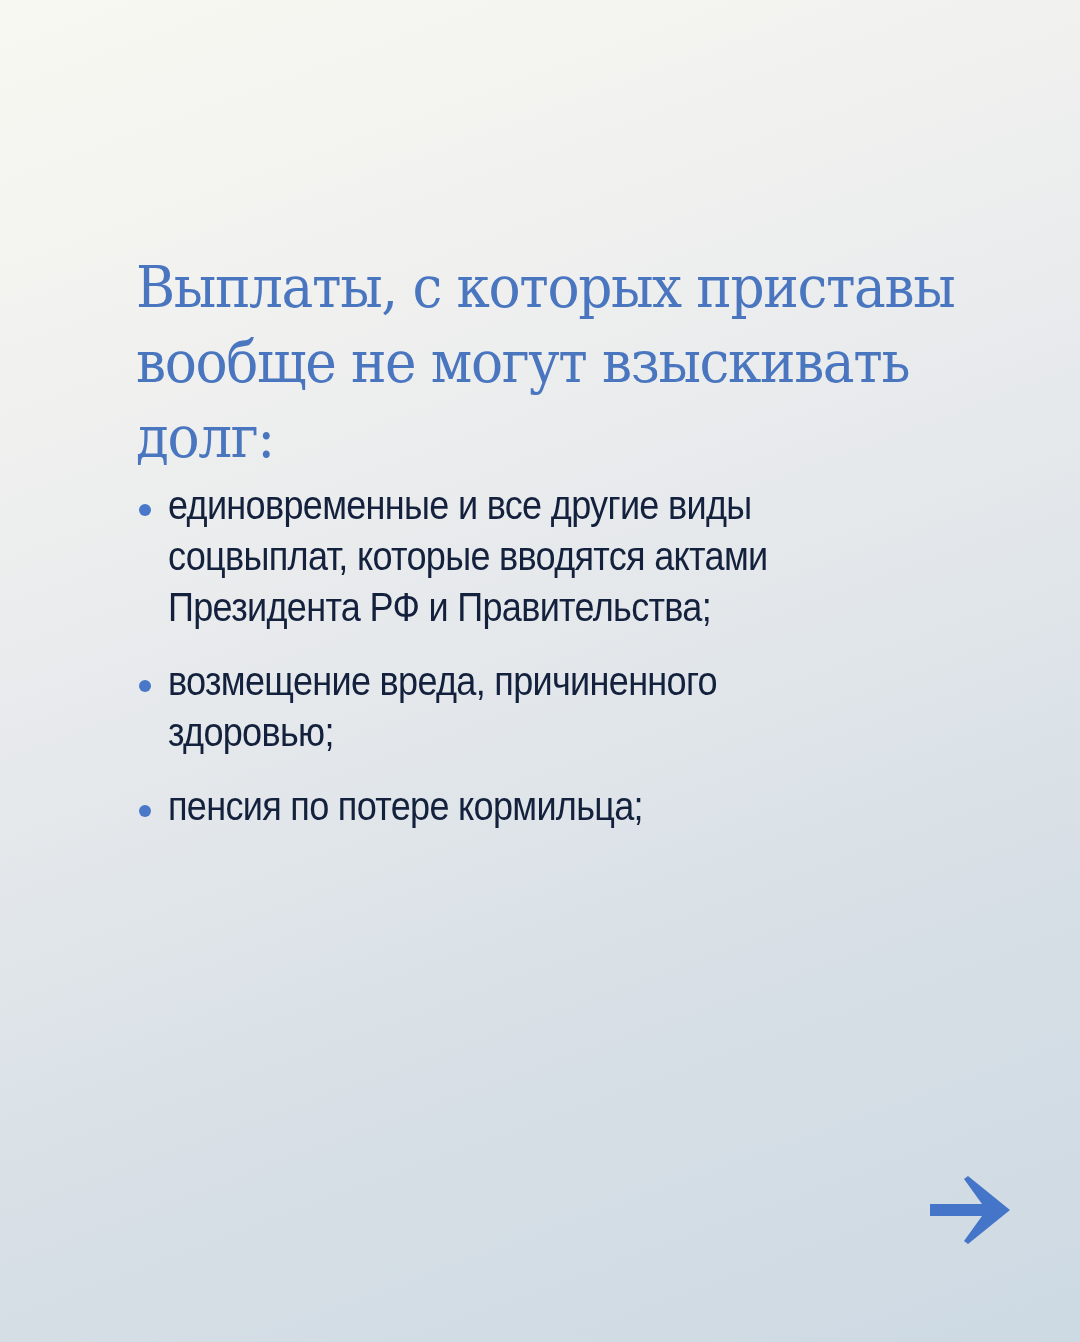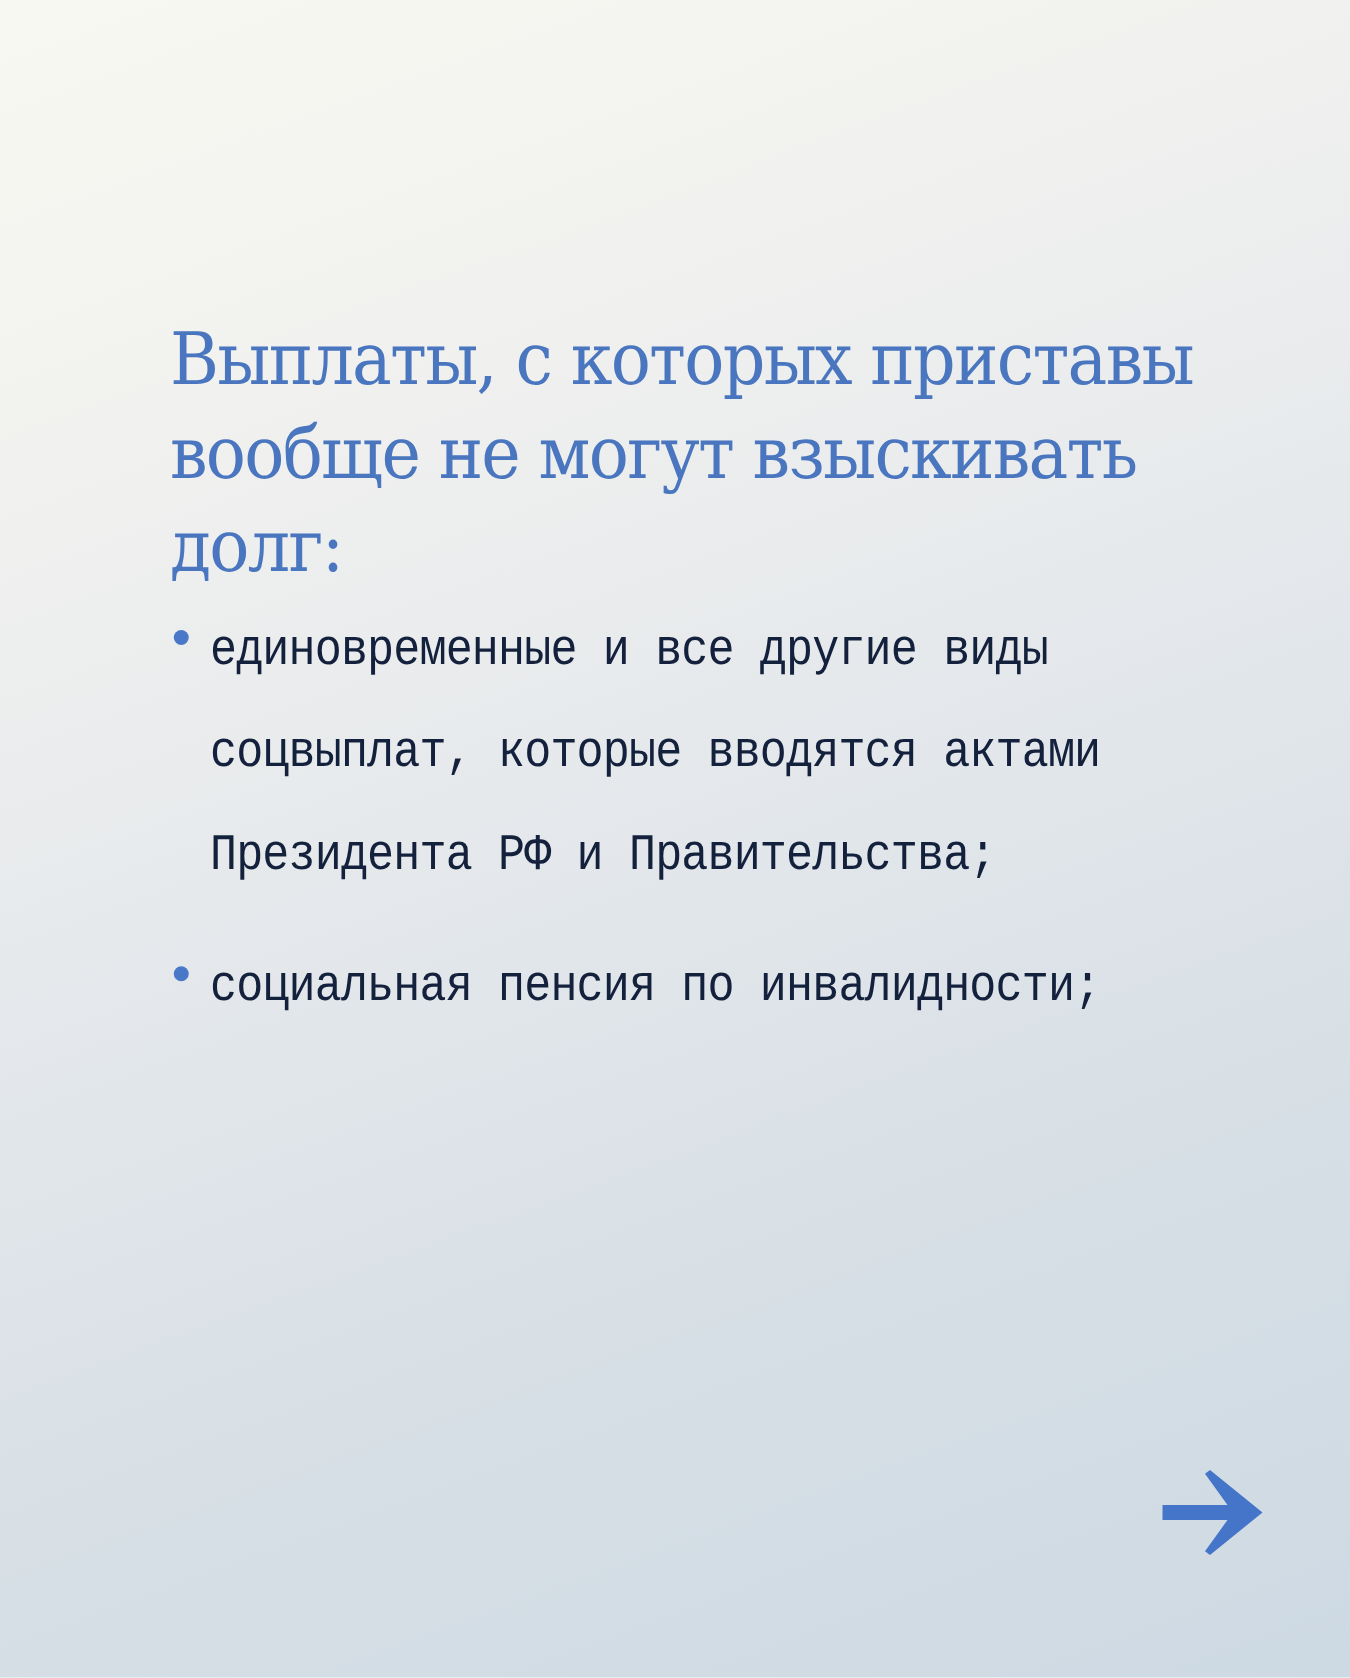--- a/index.html
+++ b/index.html
@@ -37,23 +37,23 @@
     left: 136px;
     top: 480px;
     width: 900px;
     margin: 0;
     padding: 0;
     list-style: none;
   }
   .list-item {
     position: relative;
     padding-left: 32px;
-    font-family: Liberation Mono, monospace;
+    font-family: Liberation Sans, sans-serif;
     font-size: 41px;
-    line-height: 82px;
+    line-height: 51px;
     color: #14213d;
     letter-spacing: -0.8px;
     margin-bottom: 23px;
   }
   .list-item .bullet {
     position: absolute;
     left: 3px;
     top: 24px;
     width: 12px;
     height: 12px;
@@ -86,21 +86,26 @@
 
   <ul class="list">
     <li class="list-item">
       <span class="bullet"></span>
       <span class="text">единовременные и все другие виды
 соцвыплат, которые вводятся актами
 Президента РФ и Правительства;</span>
     </li>
     <li class="list-item">
       <span class="bullet"></span>
-      <span class="text">социальная пенсия по инвалидности;</span>
+      <span class="text">возмещение вреда, причиненного
+здоровью;</span>
+    </li>
+    <li class="list-item">
+      <span class="bullet"></span>
+      <span class="text">пенсия по потере кормильца;</span>
     </li>
   </ul>
 
   <div class="next-arrow">
     <svg width="90" height="80" viewBox="0 0 90 80">
       <polygon points="4,34 56,34 38,9 42,6 84,40 42,74 38,71 56,46 4,46" fill="#4575c8"></polygon>
     </svg>
   </div>
 </div>
 

